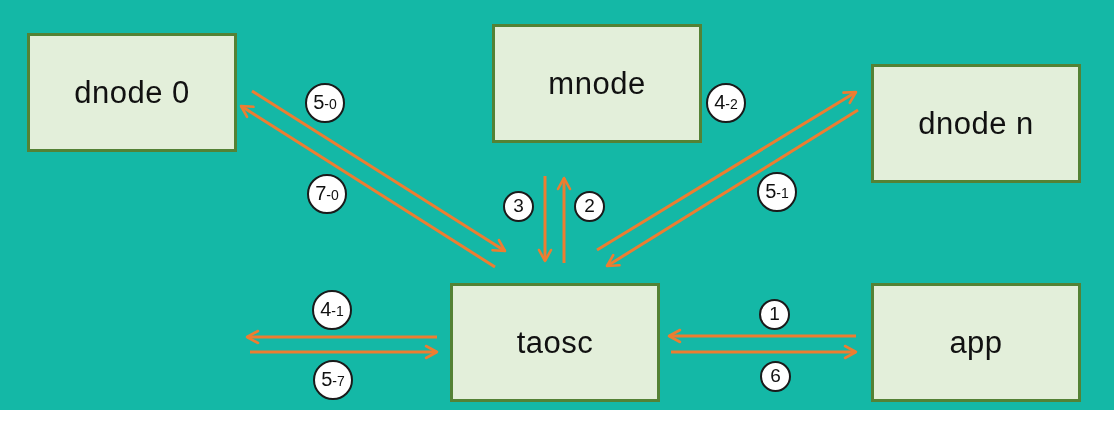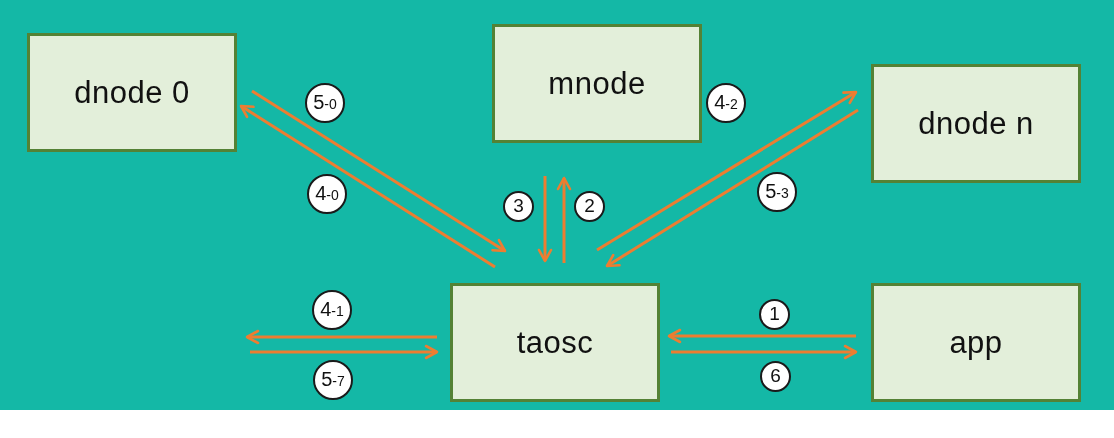--- a/index.html
+++ b/index.html
@@ -75,23 +75,23 @@
     </g>
   </svg>
 
   <div class="node" style="left:27px;top:33px;">dnode 0</div>
   <div class="node" style="left:448px;top:24px;margin-left:44px;">mnode</div>
   <div class="node" style="left:871px;top:16px;margin-top:48px;">dnode n</div>
   <div class="node" style="left:871px;top:283px;">app</div>
   <div class="node" style="left:450px;top:283px;">taosc</div>
 
   <div class="badge" style="left:305px;top:83px;">5-0</div>
-  <div class="badge" style="left:307px;top:174px;">4-0</div>
+  <div class="badge" style="left:307px;top:174px;">7-0</div>
   <div class="badge small" style="left:503px;top:191px;">3</div>
   <div class="badge small" style="left:574px;top:191px;">2</div>
   <div class="badge" style="left:706px;top:83px;">4-2</div>
-  <div class="badge" style="left:757px;top:172px;">5-3</div>
+  <div class="badge" style="left:757px;top:172px;">5-1</div>
   <div class="badge" style="left:312px;top:290px;text-align:center;">4-1</div>
   <div class="badge" style="left:313px;top:360px;">5-7</div>
   <div class="badge small" style="left:759px;top:299px;">1</div>
   <div class="badge small" style="left:760px;top:361px;">6</div>
 
 </div>
 
 </body></html>

